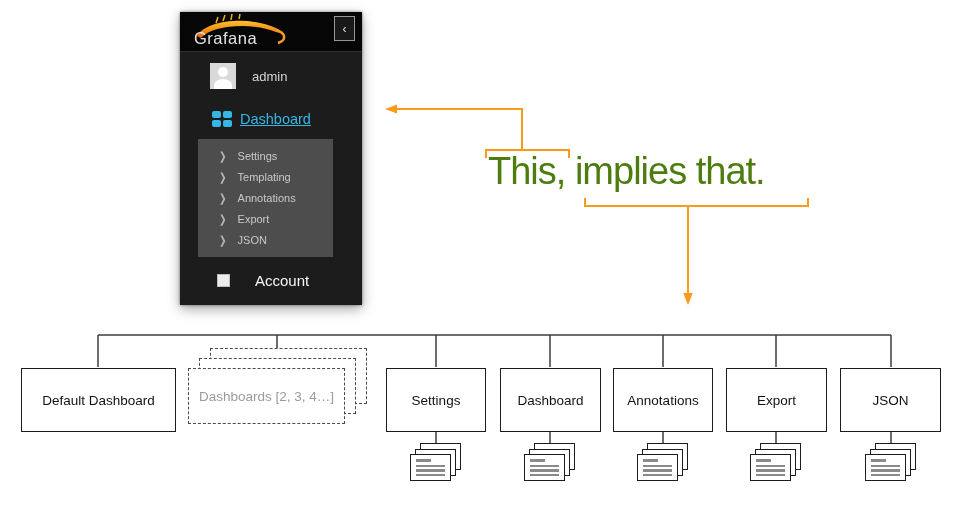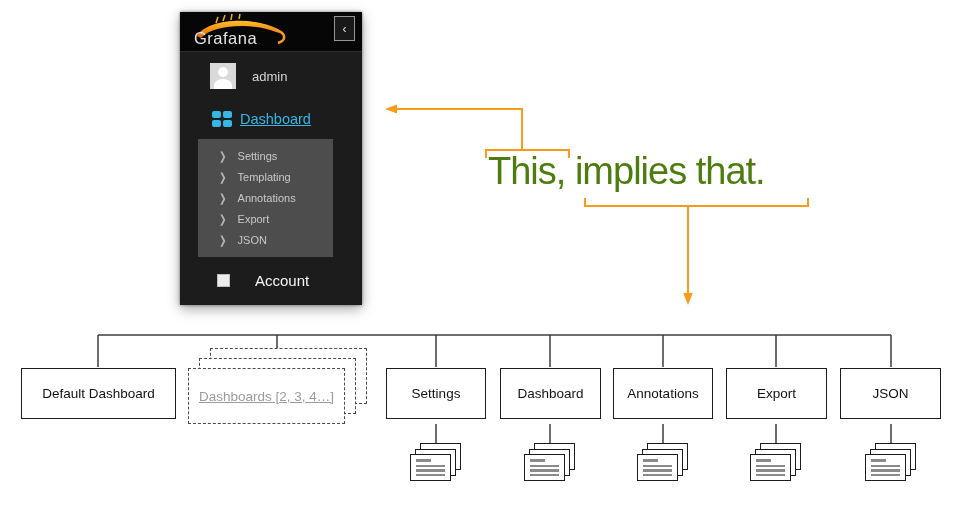--- a/index.html
+++ b/index.html
@@ -54,39 +54,39 @@
 
   
   .implies-text {
     position:absolute; left:488px; top:150px;
     font-size:38px; font-weight:300; letter-spacing:-1px;
     color:#4d7c0f; line-height:1.15; white-space:nowrap;
   }
 
   
   .tbox {
-    position:absolute; top:368px; height:51px; background:#fff;
+    position:absolute; top:368px; height:64px; background:#fff;
     border:1.5px solid #1c1c1c; display:flex; align-items:center; justify-content:center;
     font-size:13.5px; color:#121212; white-space:nowrap;
   }
   .box-default      { left:21px;  width:155px; }
   .box-settings     { left:386px; width:100px; }
   .box-templating   { left:500px; width:101px; }
   .box-annotations  { left:613px; width:100px; }
   .box-export       { left:726px; width:101px; }
   .box-json         { left:840px; width:101px; }
 
   .dashed-box {
     position:absolute; width:157px; height:56px; background:#fff;
     border:1.5px dashed #4a4a4a;
   }
   .dash-back  { left:210px; top:348px; }
   .dash-mid   { left:199px; top:358px; }
   .dash-front { left:188px; top:368px; display:flex; align-items:center; justify-content:center;
-                color:#9b9b9b; font-size:13.5px; white-space:nowrap;text-decoration:underline; }
+                color:#9b9b9b; font-size:13.5px; white-space:nowrap; }
 
   
   .doc-stack { position:absolute; top:443px; width:52px; height:40px; }
   .doc-stack .card { position:absolute; width:41px; height:27px; background:#fff; border:1.5px solid #1c1c1c; }
   .card.c-back  { left:10px; top:0; }
   .card.c-mid   { left:5px;  top:5.5px; }
   .card.c-front { left:0;    top:11px; padding:3.5px 5px; display:flex; flex-direction:column; gap:2px; }
   .card .bar { background:#8a8a8a; height:3px; width:100%; }
   .card .bar.title { width:52%; height:4px; margin-bottom:1px; }
 

